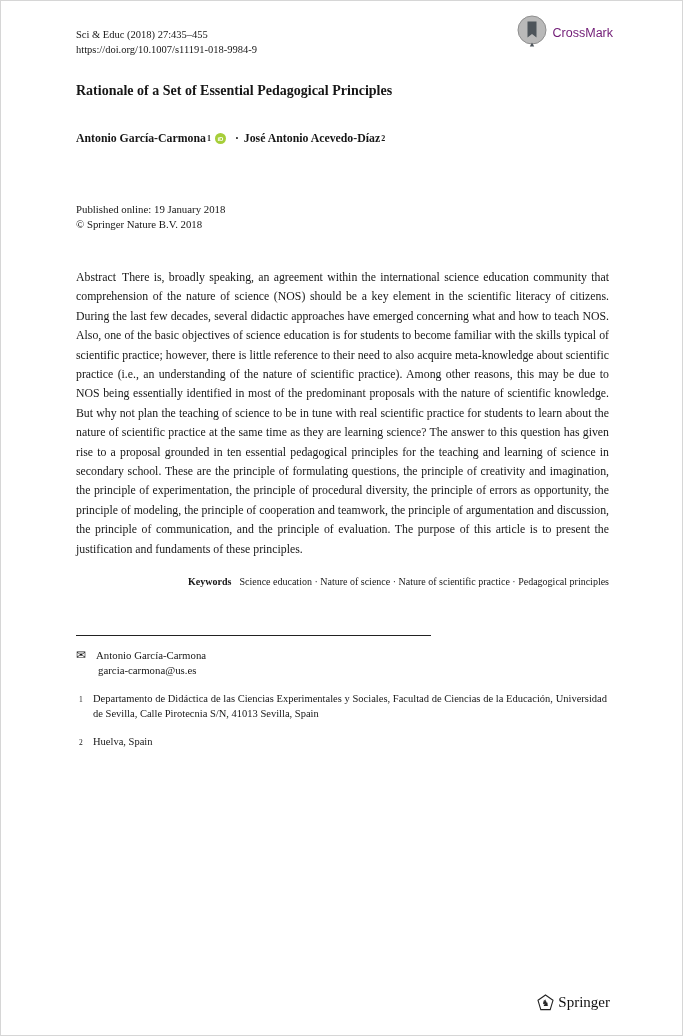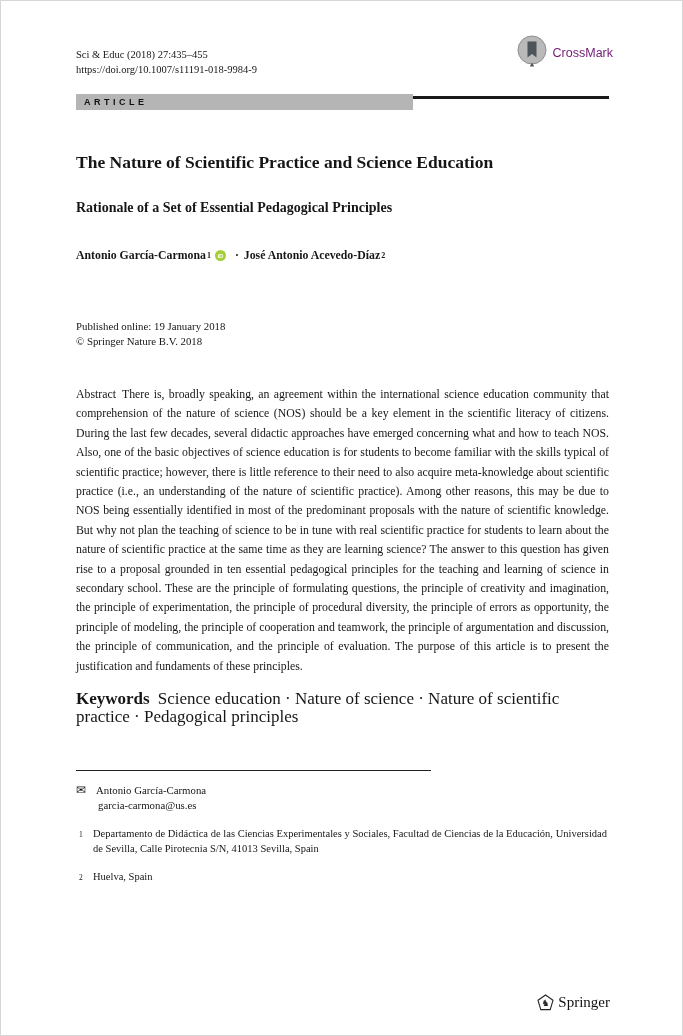--- a/index.html
+++ b/index.html
@@ -7,21 +7,21 @@
     position:relative;
     width:683px;height:1036px;
     margin:0 auto;
     background:#ffffff;
     border:1px solid #d6d6d6;
     box-sizing:border-box;
     font-family:"Liberation Serif", serif;
     color:#161616;
     overflow:hidden;
   }
-  .content{padding:46px 73px 0 75px;}
+  .content{padding:26px 73px 0 75px;}
 
   
   .head-row{position:relative;}
   .citation{font-size:10.5px;line-height:15px;}
   .doi{font-size:10.5px;line-height:15px;}
   .crossmark{
     position:absolute;top:-12px;right:-4px;
     display:flex;align-items:center;gap:6px;
     font-family:"Liberation Sans", sans-serif;
   }
@@ -52,21 +52,21 @@
     margin:0 4px 0 4px;
   }
   .author-sep{margin:0 5px;font-weight:bold;}
 
   
   .pubmeta{margin-top:56px;font-size:10.8px;line-height:15px;}
 
   
   .abstract{margin-top:36px;font-size:11.8px;line-height:19.4px;text-align:justify;}
   .abstract .lbl{font-weight:normal;margin-right:6px;}
-  .keywords{margin-top:14px;font-size:17px;line-height:18px;}
+  .keywords{margin-top:14px;font-size:10px;line-height:18px;text-align:right;}
   .keywords .lbl{font-weight:bold;margin-right:8px;}
 
   
   .fn-rule{margin-top:44px;width:355px;height:1px;background:#222;}
   .correspondence{margin-top:12px;font-size:10.8px;line-height:15px;display:flex;}
   .env{font-size:12px;margin-right:10px;line-height:15px;}
   .corr-email{margin-left:2px;margin-top:32px;}
   .affil{display:flex;margin-top:13px;font-size:10.5px;line-height:15px;}
   .affil .num{font-size:7.5px;vertical-align:super;width:14px;flex:0 0 14px;margin-left:3px;padding-top:1px;}
   .affil .txt{flex:1;text-align:justify;padding-right:2px;}
@@ -94,26 +94,21 @@
             <circle cx="15" cy="15" r="14" fill="#b9b9b9"></circle>
             <circle cx="15" cy="15" r="14" fill="none" stroke="#8f8f8f" stroke-width="1"></circle>
             <path d="M10.5 6.5 h9 v16 l-4.5 -3.6 l-4.5 3.6 z" fill="#4d545a"></path>
             <path d="M15 27.5 l-2.2 4 h4.4 z" fill="#4d545a"></path>
           </svg>
         </span>
         <span class="crossmark-label">CrossMark</span>
       </div>
     </div>
 
-    <div class="article-bar">
-      <div class="article-type">ARTICLE</div>
-      <div class="article-rule"></div>
-    </div>
 
-    <h1 class="title" style="margin-bottom:0;">The Nature of Scientific Practice and Science Education</h1>
     <h2 class="subtitle" style="margin-bottom:0;">Rationale of a Set of Essential Pedagogical Principles</h2>
 
     <div class="authors">
       <span>Antonio García-Carmona</span>
         <sup>1</sup>
       <span class="orcid">iD</span>
       <span class="author-sep">·</span>
       <span>José Antonio Acevedo-Díaz</span>
         <sup>2</sup>
     </div>

